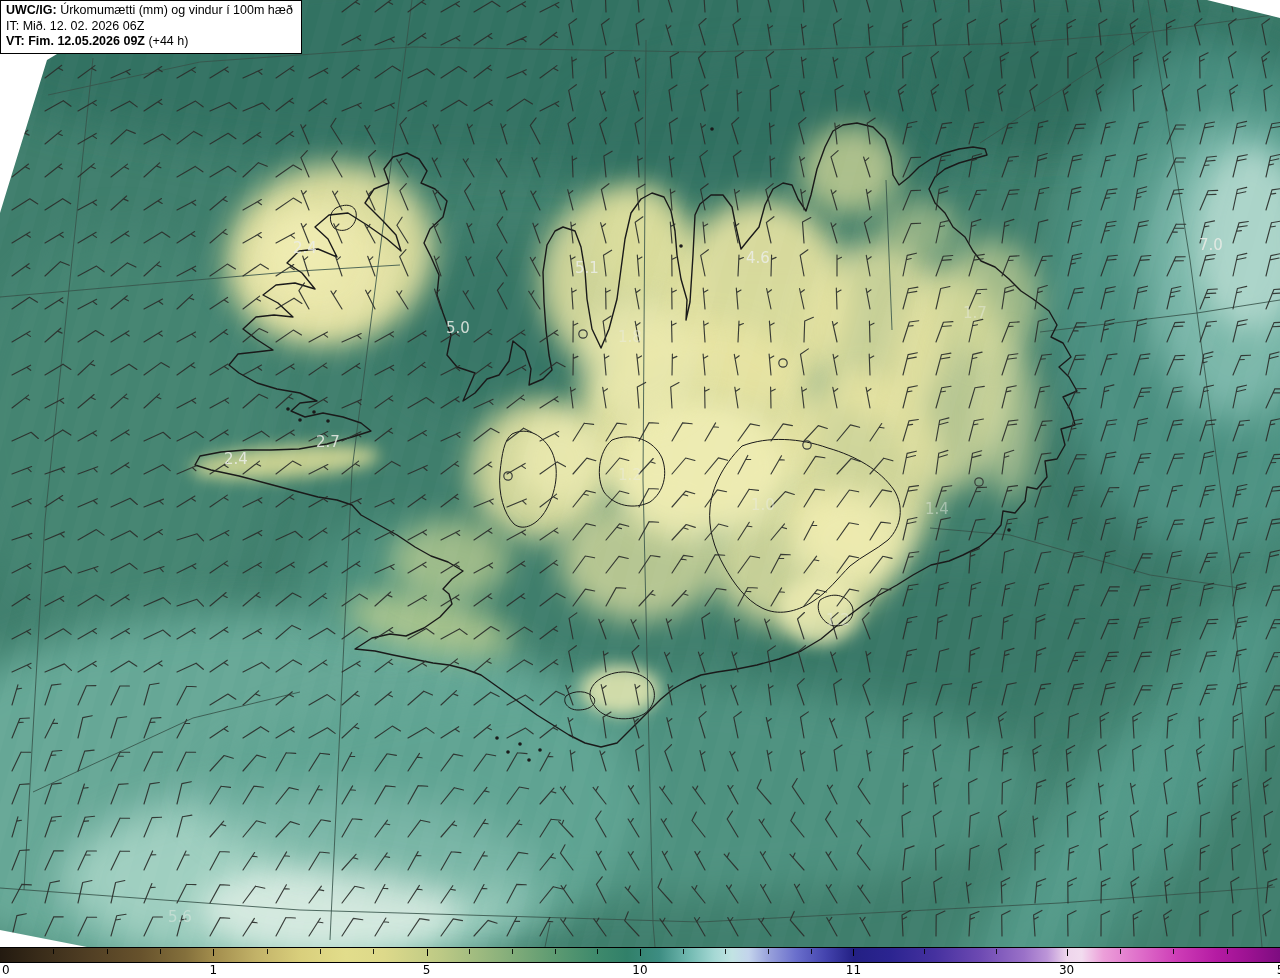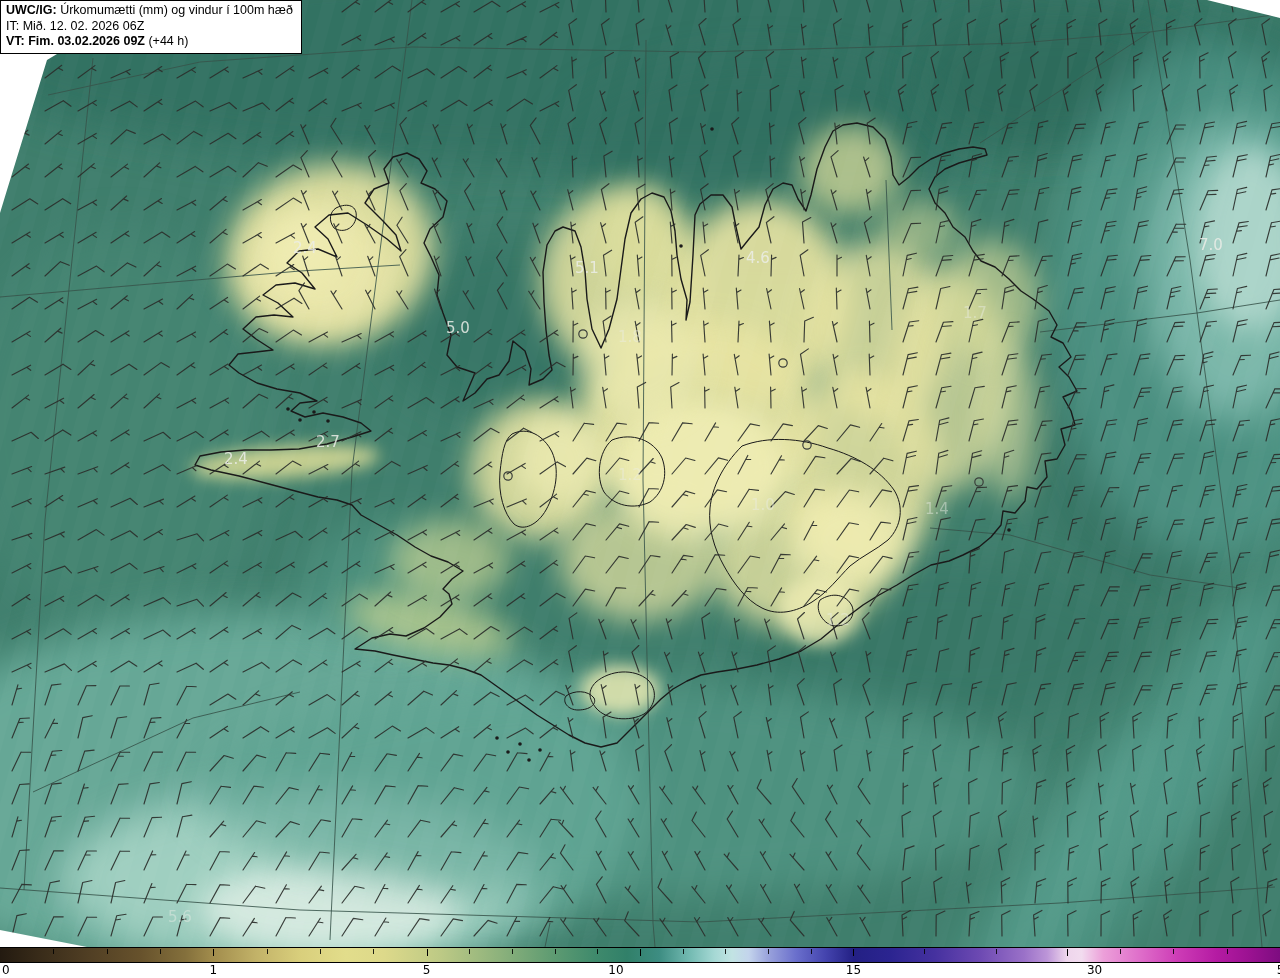--- a/index.html
+++ b/index.html
@@ -164,21 +164,21 @@
         <text x="763" y="510" text-anchor="middle" fill="#eceee8" font-family="DejaVu Sans, sans-serif" font-size="15" opacity="0.45">1.0</text>
         <text x="937" y="514" text-anchor="middle" fill="#eceee8" font-family="DejaVu Sans, sans-serif" font-size="15" opacity="0.45">1.4</text>
         <text x="838" y="625" text-anchor="middle" fill="#eceee8" font-family="DejaVu Sans, sans-serif" font-size="15" opacity="0.45">1.2</text>
         <text x="180" y="922" text-anchor="middle" fill="#eceee8" font-family="DejaVu Sans, sans-serif" font-size="15" opacity="0.45">5.6</text>
       </g>
   </svg>
 
   <div id="title-box">
     <div><b>UWC/IG:</b><span> Úrkomumætti (mm) og vindur í 100m hæð</span></div>
     <div>IT: Mið. 12. 02. 2026 06Z</div>
-    <div><b>VT: Fim. 03.02.2026 09Z</b><span> (+44 h)</span></div>
+    <div><b>VT: Fim. 12.05.2026 09Z</b><span> (+44 h)</span></div>
   </div>
 
   <div id="colorbar">
     <div id="cbar-strip" style="background: linear-gradient(to right, rgb(35, 26, 16) 0%, rgb(56, 43, 25) 3%, rgb(81, 63, 36) 7%, rgb(103, 82, 44) 11%, rgb(132, 112, 60) 14.5%, rgb(161, 140, 76) 16.6%, rgb(194, 178, 104) 20%, rgb(217, 207, 124) 23.5%, rgb(226, 221, 139) 27%, rgb(221, 217, 138) 30%, rgb(188, 201, 133) 34.5%, rgb(141, 178, 124) 39%, rgb(96, 156, 114) 43%, rgb(63, 138, 108) 46.5%, rgb(49, 128, 105) 49%, rgb(61, 141, 130) 51.5%, rgb(118, 188, 180) 54%, rgb(165, 216, 212) 55.8%, rgb(194, 227, 227) 57.2%, rgb(195, 212, 236) 58.5%, rgb(154, 163, 220) 60%, rgb(106, 111, 204) 62.2%, rgb(68, 68, 174) 64.5%, rgb(35, 32, 132) 66.7%, rgb(43, 36, 144) 69.5%, rgb(69, 49, 159) 73%, rgb(108, 73, 178) 76.5%, rgb(154, 113, 200) 80%, rgb(188, 149, 216) 81.8%, rgb(238, 213, 236) 83.33%, rgb(242, 220, 239) 84.5%, rgb(236, 159, 217) 86.2%, rgb(223, 111, 202) 89%, rgb(205, 60, 182) 92%, rgb(181, 27, 163) 95%, rgb(156, 18, 146) 97.5%, rgb(125, 12, 128) 100%);">
         <div class="cbar-tick minor" style="left: 53.4px;"></div>
         <div class="cbar-tick minor" style="left: 106.6px;"></div>
         <div class="cbar-tick minor" style="left: 160px;"></div>
         <div class="cbar-tick minor" style="left: 266.6px;"></div>
         <div class="cbar-tick minor" style="left: 320px;"></div>
         <div class="cbar-tick minor" style="left: 373.4px;"></div>
@@ -198,20 +198,20 @@
         <div class="cbar-tick major" style="left: 213.4px;"></div>
         <div class="cbar-tick major" style="left: 426.6px;"></div>
         <div class="cbar-tick major" style="left: 640px;"></div>
         <div class="cbar-tick major" style="left: 853.4px;"></div>
         <div class="cbar-tick major" style="left: 1066.6px;"></div>
       </div>
     <div id="cbar-labels">
         <span class="cbar-label first" style="left: 2px;">0</span>
         <span class="cbar-label" style="left: 213.4px;">1</span>
         <span class="cbar-label" style="left: 426.6px;">5</span>
-        <span class="cbar-label" style="left: 616px;">10</span>
-        <span class="cbar-label" style="left: 853.4px;">15</span>
-        <span class="cbar-label" style="left: 1066.6px; margin-left: 28px;">30</span>
+        <span class="cbar-label" style="left: 640px;">10</span>
+        <span class="cbar-label" style="left: 853.4px;">11</span>
+        <span class="cbar-label" style="left: 1066.6px;">30</span>
         <span class="cbar-label last" style="left: 1292px; text-align: center;">50</span>
       </div>
   </div>
 
 </div>
 
 </body></html>

